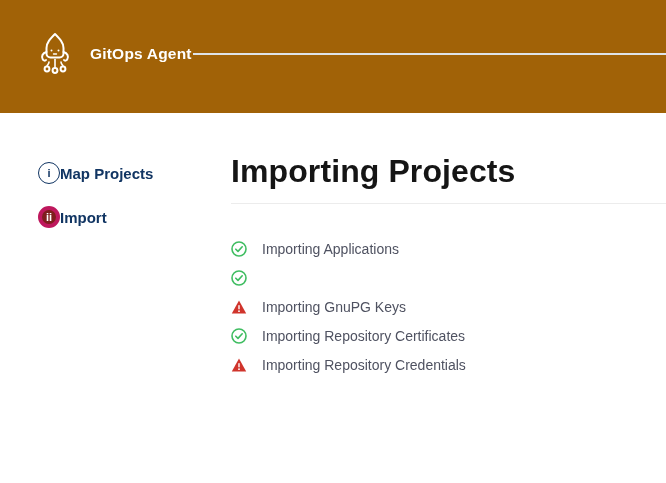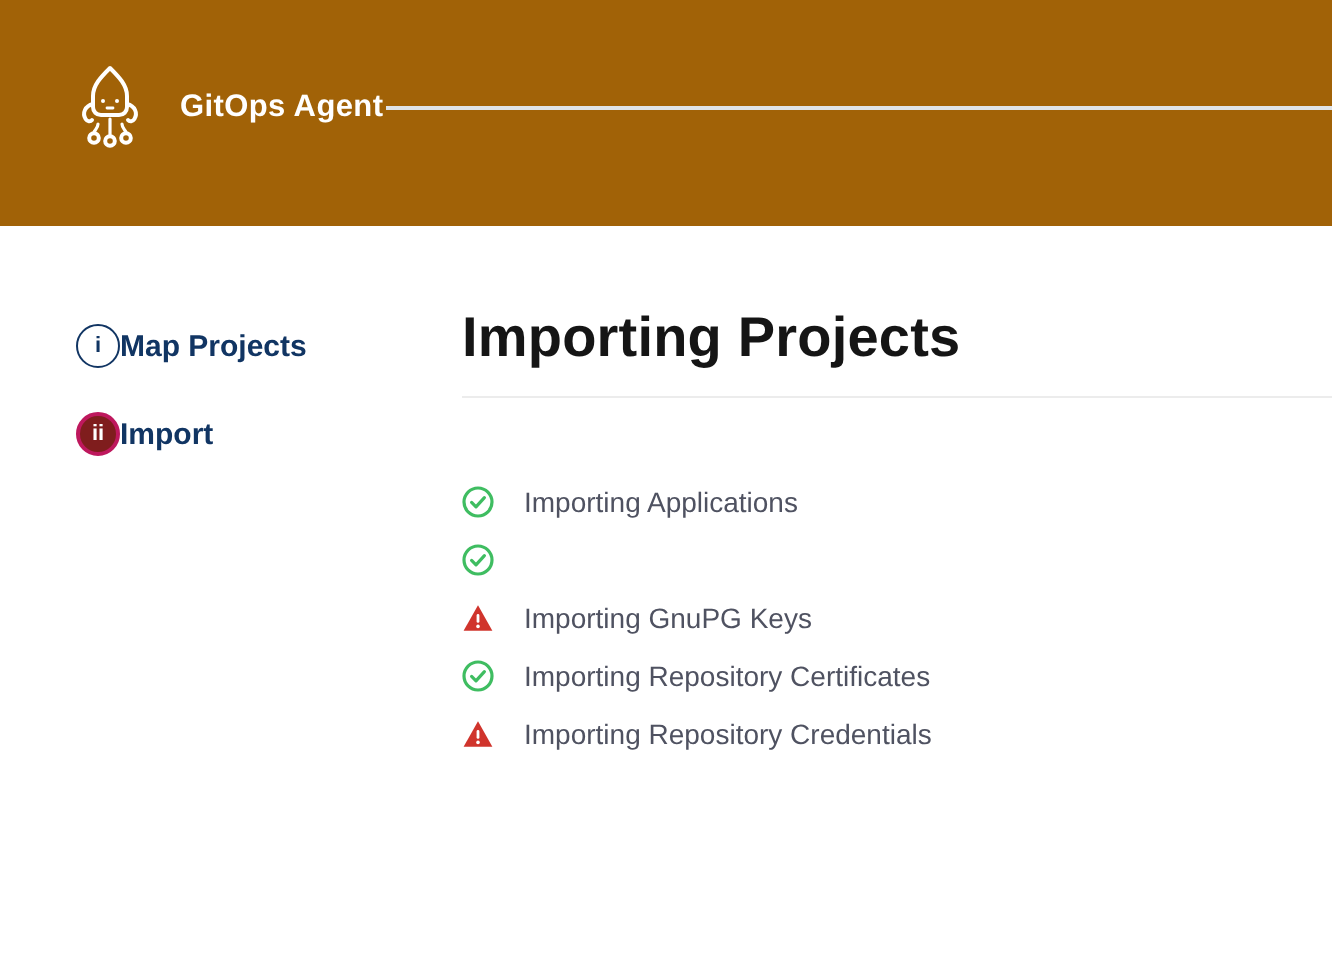--- a/index.html
+++ b/index.html
@@ -65,53 +65,53 @@
     font-weight: 600;
     font-style: normal;
     flex-shrink: 0;
   }
   .step-circle.outlined {
     border: 1px solid #113563;
     color: #113563;
     background: #ffffff;
   }
   .step-circle.filled {
-    border: 2px solid #be185d;
+    border: 4px solid #be185d;
     background: #7f1d1d;
     color: #ffffff;
   }
   .step-label {
     color: #113563;
     font-size: 15px;
     font-weight: 600;
     white-space: nowrap;
   }
 
   
   .main {
     flex: 1;
     padding-top: 40px;
   }
   .page-title {
-    font-size: 28px;
+    font-size: 32px;
     font-weight: 700;
     color: #151515;
     letter-spacing: 0.1px;
   }
   .title-divider {
     margin-top: 13px;
     height: 1px;
     background: #ececec;
   }
   .status-list {
     margin-top: 37px;
   }
   .status-row {
     display: flex;
-    align-items: center;
+    align-items: flex-start;
     height: 29px;
   }
   .status-icon {
     width: 16px; height: 16px;
     flex-shrink: 0;
     display: flex;
     align-items: center;
     justify-content: center;
   }
   .status-label {

